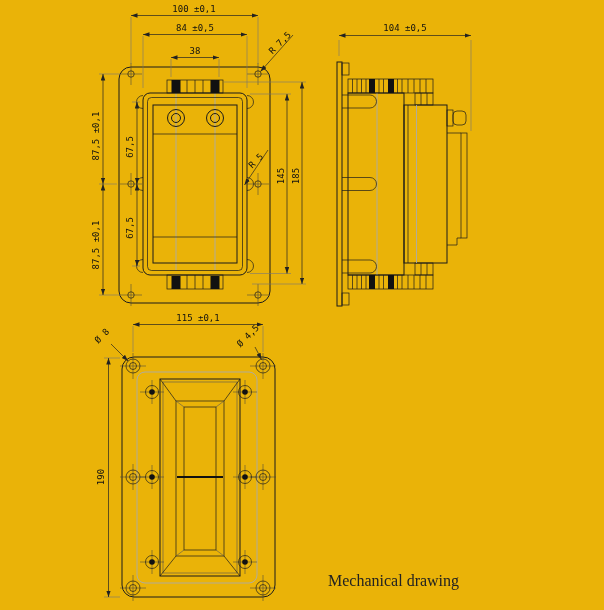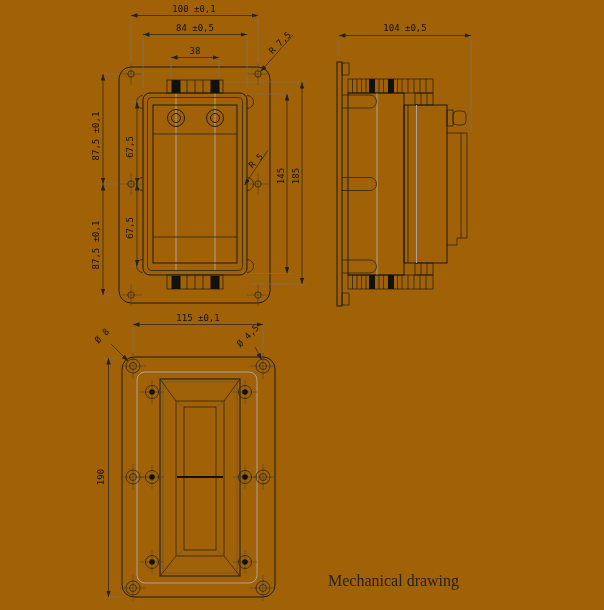--- a/index.html
+++ b/index.html
@@ -1,16 +1,16 @@
 <!DOCTYPE html>
 <html><head>
 <meta charset="utf-8">
 <style>
   html,body{margin:0;padding:0;background:#fff;}
-  #page{position:relative;width:604px;height:610px;background:#a16207;overflow:hidden;
+  #page{position:relative;width:604px;height:610px;background:#eab308;overflow:hidden;
         font-family:"DejaVu Sans Mono", monospace;}
   svg{position:absolute;left:0;top:0;}
   .ol  {stroke:#1b1b1b;stroke-width:1;fill:none;}
   .ol2 {stroke:#1b1b1b;stroke-width:.7;fill:none;}
   .thin{stroke:#555;stroke-width:.6;fill:none;}
   .cl  {stroke:#444;stroke-width:.55;fill:none;}
   .ext {stroke:#777;stroke-width:.6;fill:none;}
   .diml{stroke:#222;stroke-width:.7;fill:none;}
   .gray{stroke:#aaa;stroke-width:.9;fill:none;}
   .blk {fill:#111;stroke:none;}

